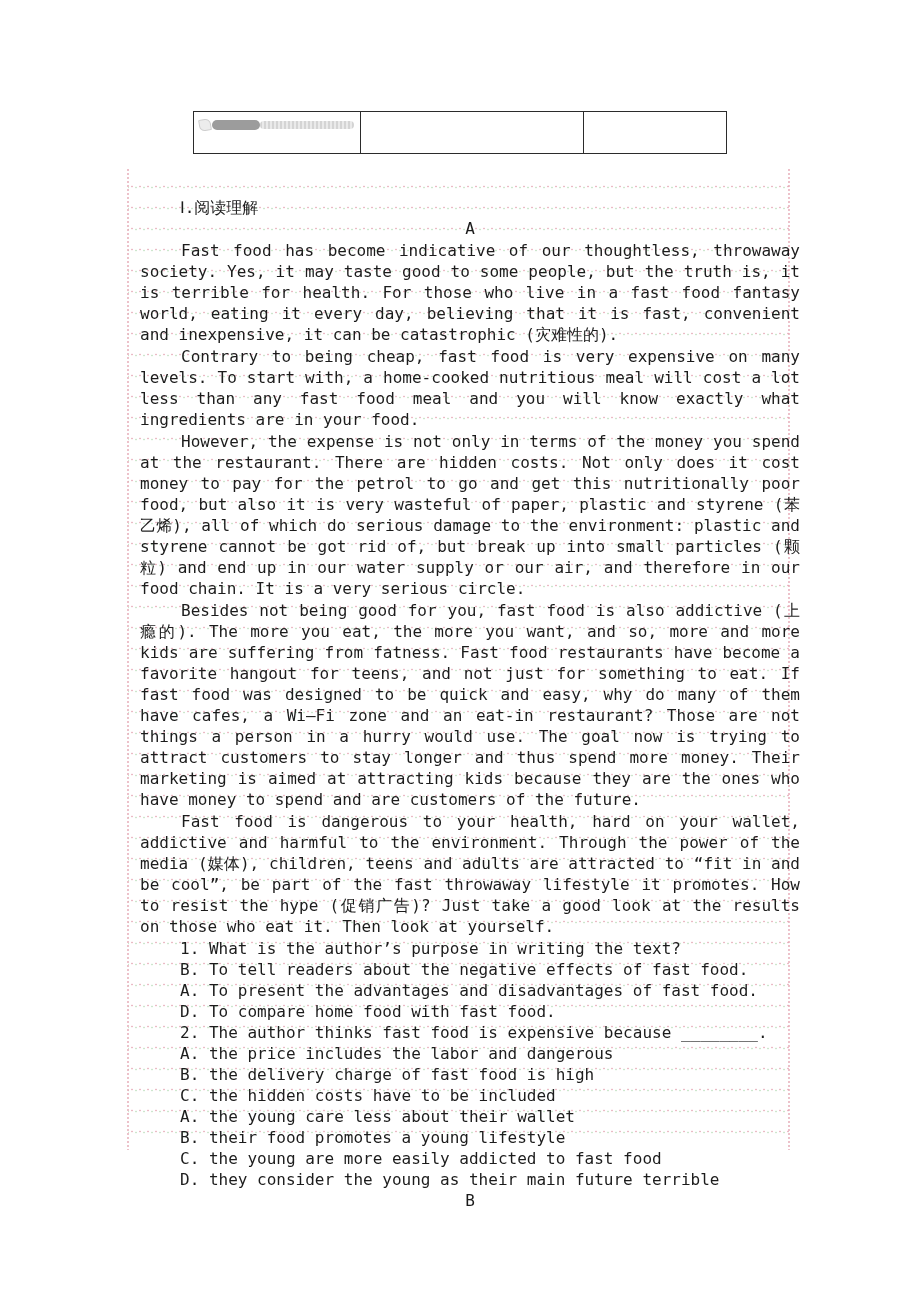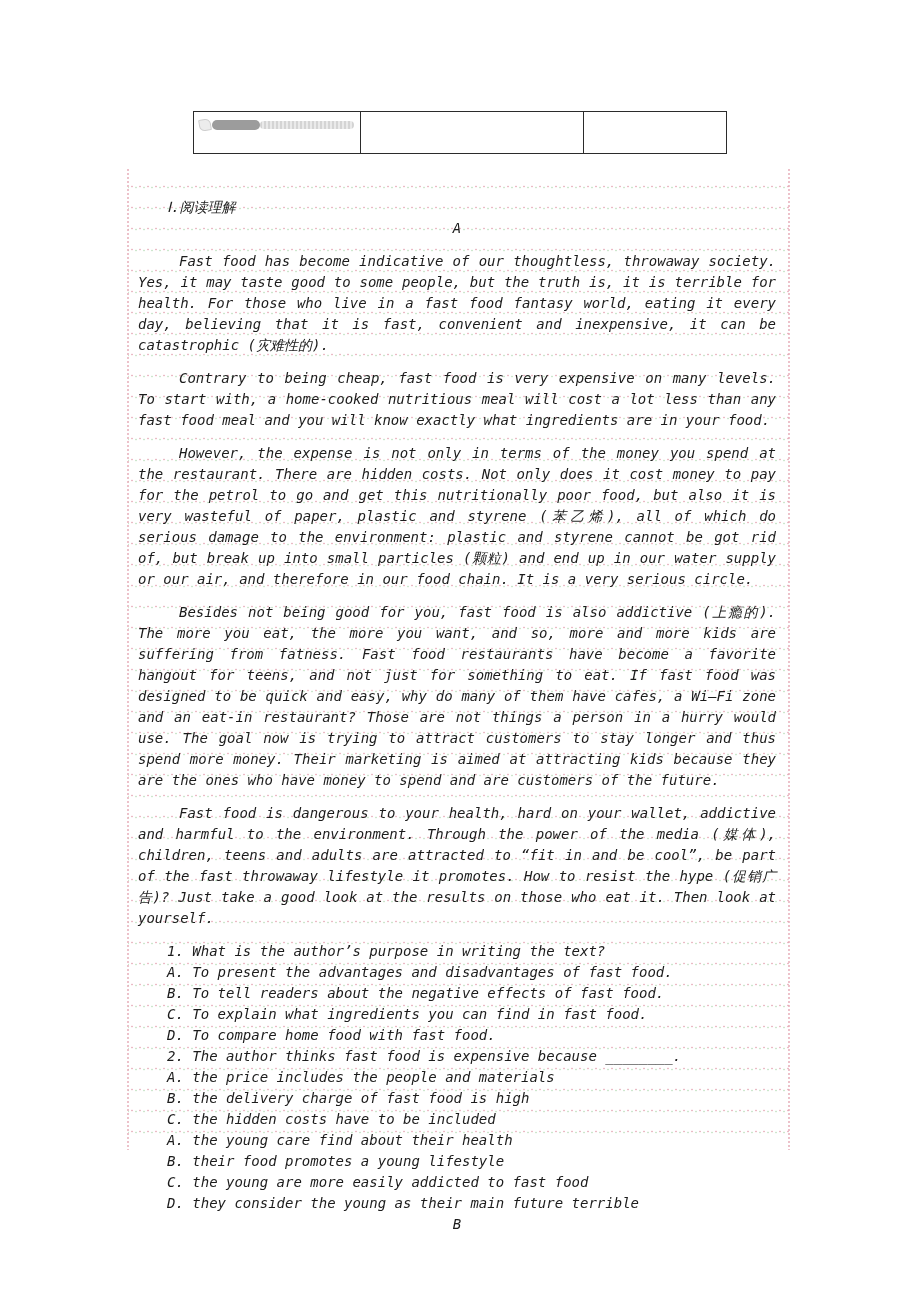--- a/index.html
+++ b/index.html
@@ -42,24 +42,24 @@
     display:inline-block;width:48px;height:10px;background:#9c9c9c;border-radius:5px;
     filter:blur(.6px);
   }
   .wm-light{
     display:inline-block;width:94px;height:8px;border-radius:4px;filter:blur(.4px);
     background:repeating-linear-gradient(90deg,#d4d4d4 0 2px,#eaeaea 2px 4px);
   }
 
   
   .content{
-    position:absolute;left:126px;top:197px;width:662px;
-    font-size:14px;line-height:21px;letter-spacing:0;font-style:italic;
+    position:absolute;left:139px;top:197px;width:662px;
+    font-size:16px;line-height:21px;letter-spacing:0;
   }
-  .para{margin:12px;text-indent:41px;text-align:justify;text-justify:inter-word;}
+  .para{margin:1px;text-indent:41px;text-align:justify;text-justify:inter-word;}
   .line-indent{padding-left:41px;}
   .center{text-align:center;}
 </style>
 </head>
 <body>
 
 <div class="page">
 
   <div class="grid-overlay"></div>
   <div class="vline vleft"></div>
@@ -83,31 +83,30 @@
 
     <div class="center">A</div>
 
     <p class="para">Fast food has become indicative of our thoughtless, throwaway society. Yes, it may taste good to some people, but the truth is, it is terrible for health. For those who live in a fast food fantasy world, eating it every day, believing that it is fast, convenient and inexpensive, it can be catastrophic (灾难性的).</p>
     <p class="para">Contrary to being cheap, fast food is very expensive on many levels. To start with, a home-cooked nutritious meal will cost a lot less than any fast food meal and you will know exactly what ingredients are in your food.</p>
     <p class="para">However, the expense is not only in terms of the money you spend at the restaurant. There are hidden costs. Not only does it cost money to pay for the petrol to go and get this nutritionally poor food, but also it is very wasteful of paper, plastic and styrene (苯乙烯), all of which do serious damage to the environment: plastic and styrene cannot be got rid of, but break up into small particles (颗粒) and end up in our water supply or our air, and therefore in our food chain. It is a very serious circle.</p>
     <p class="para">Besides not being good for you, fast food is also addictive (上瘾的). The more you eat, the more you want, and so, more and more kids are suffering from fatness. Fast food restaurants have become a favorite hangout for teens, and not just for something to eat. If fast food was designed to be quick and easy, why do many of them have cafes, a Wi—Fi zone and an eat-in restaurant? Those are not things a person in a hurry would use. The goal now is trying to attract customers to stay longer and thus spend more money. Their marketing is aimed at attracting kids because they are the ones who have money to spend and are customers of the future.</p>
     <p class="para">Fast food is dangerous to your health, hard on your wallet, addictive and harmful to the environment. Through the power of the media (媒体), children, teens and adults are attracted to “fit in and be cool”, be part of the fast throwaway lifestyle it promotes. How to resist the hype (促销广告)? Just take a good look at the results on those who eat it. Then look at yourself.</p>
 
     <div class="line-indent">1. What is the author’s purpose in writing the text?</div>
+    <div class="line-indent">B. To tell readers about the negative effects of fast food.</div>
     <div class="line-indent">A. To present the advantages and disadvantages of fast food.</div>
-    <div class="line-indent">B. To tell readers about the negative effects of fast food.</div>
-    <div class="line-indent">C. To explain what ingredients you can find in fast food.</div>
     <div class="line-indent">D. To compare home food with fast food.</div>
 
     <div class="line-indent">2. The author thinks fast food is expensive because ________.</div>
-    <div class="line-indent">A. the price includes the people and materials</div>
+    <div class="line-indent">A. the price includes the labor and dangerous</div>
     <div class="line-indent">B. the delivery charge of fast food is high</div>
     <div class="line-indent">C. the hidden costs have to be included</div>
 
-    <div class="line-indent">A. the young care find about their health</div>
+    <div class="line-indent">A. the young care less about their wallet</div>
     <div class="line-indent">B. their food promotes a young lifestyle</div>
     <div class="line-indent">C. the young are more easily addicted to fast food</div>
     <div class="line-indent">D. they consider the young as their main future terrible</div>
 
     <div class="center">B</div>
 
 
   </div>
 
 </div>

